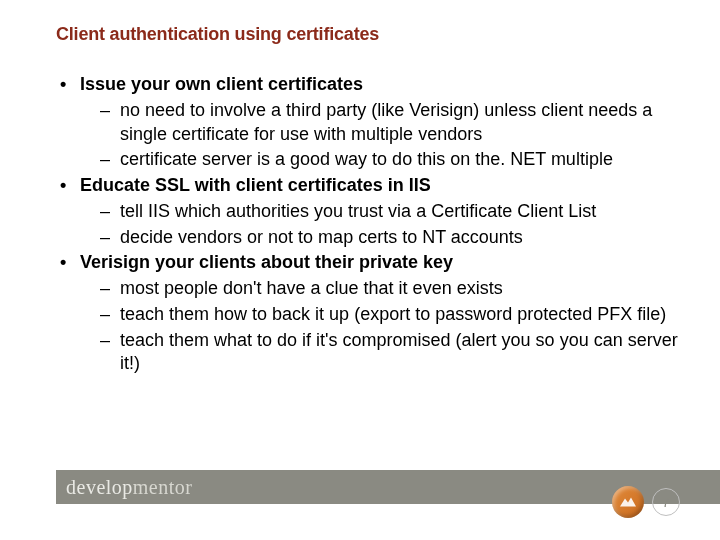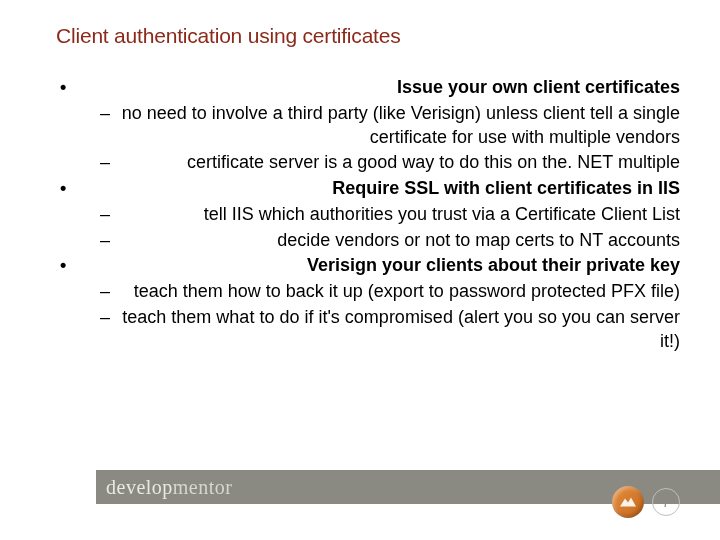--- a/index.html
+++ b/index.html
@@ -1,33 +1,33 @@
 <!DOCTYPE html>
 <html><head>
 <meta charset="utf-8">
 <style>
   * { margin: 0; padding: 0; box-sizing: border-box; }
   html, body { width: 720px; height: 540px; background: #fff; font-family: Arial, Helvetica, sans-serif; color: #000; }
   .slide {
     width: 720px; height: 540px; position: relative; padding: 24px 40px 0 56px;
   }
   .title {
-    font-size: 21px; font-weight: normal; color: #8b2a1a; margin-bottom: 28px;
+    font-size: 18px; font-weight: bold; color: #8b2a1a; margin-bottom: 28px;
     letter-spacing: -0.2px;
   }
-  .content { font-size: 18px; line-height: 1.32; text-align: right; }
+  .content { font-size: 18px; line-height: 1.32; }
   ul { list-style: none; }
   .lvl1 { padding-left: 24px; position: relative; margin-bottom: 2px; font-weight: bold; }
   .lvl1::before { content: "•"; position: absolute; left: 4px; top: 0; }
   .lvl2 { padding-left: 64px; position: relative; font-weight: normal; margin-bottom: 2px; }
   .lvl2::before { content: "–"; position: absolute; left: 44px; top: 0; }
 
   .footer {
     position: absolute; left: 0; right: 0; bottom: 36px; height: 34px;
-    display: flex; align-items: stretch; gap: 40px;
+    display: flex; align-items: stretch;
   }
   .footer-gap { width: 56px; }
   .footer-bar {
     flex: 1; background: #8a8a82; display: flex; align-items: center; padding-left: 10px;
   }
   .brand { color: #e9e9e4; font-size: 20px; letter-spacing: 0.5px; font-family: Georgia, 'Times New Roman', serif; }
   .brand .alt { color: #d7d7d0; }
 
   .pagedot {
     position: absolute; right: 40px; bottom: 22px;
@@ -48,28 +48,29 @@
 </style>
 </head>
 <body>
 
 <div class="slide">
   <h1 class="title">Client authentication using certificates</h1>
 
   <div class="content">
     <ul>
       <li class="lvl1">Issue your own client certificates</li>
-      <li class="lvl2">no need to involve a third party (like Verisign) unless client tell a single certificate for use with multiple vendors</li>
+      <li class="lvl2">no need to involve a third party (like Verisign) unless client needs a single certificate for use with multiple vendors</li>
       <li class="lvl2">certificate server is a good way to do this on the. NET multiple</li>
 
-      <li class="lvl1">Require SSL with client certificates in IIS</li>
+      <li class="lvl1">Educate SSL with client certificates in IIS</li>
       <li class="lvl2">tell IIS which authorities you trust via a Certificate Client List</li>
       <li class="lvl2">decide vendors or not to map certs to NT accounts</li>
 
       <li class="lvl1">Verisign your clients about their private key</li>
+      <li class="lvl2">most people don't have a clue that it even exists</li>
       <li class="lvl2">teach them how to back it up (export to password protected PFX file)</li>
       <li class="lvl2">teach them what to do if it's compromised (alert you so you can server it!)</li>
     </ul>
   </div>
 
   <div class="footer">
     <div class="footer-gap"></div>
     <div class="footer-bar">
       <span class="brand">
         <span>develop</span><span class="alt">mentor</span>

